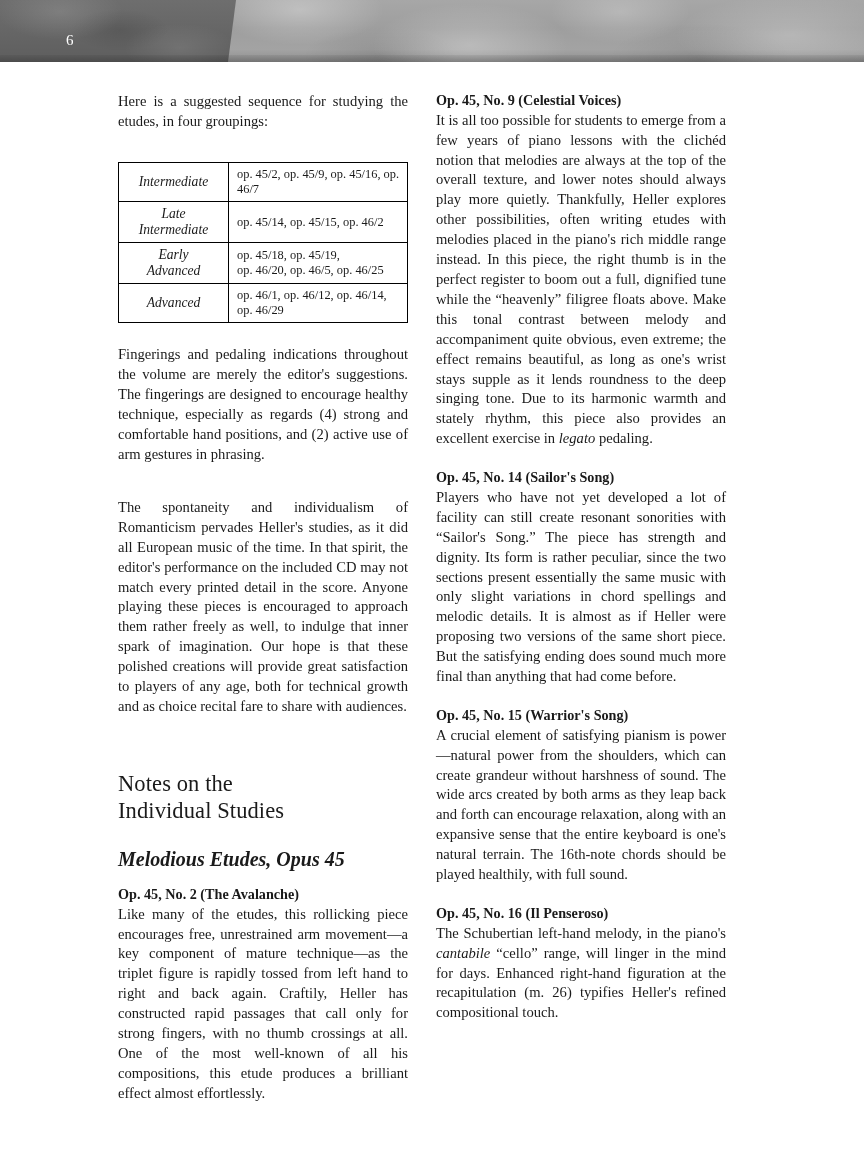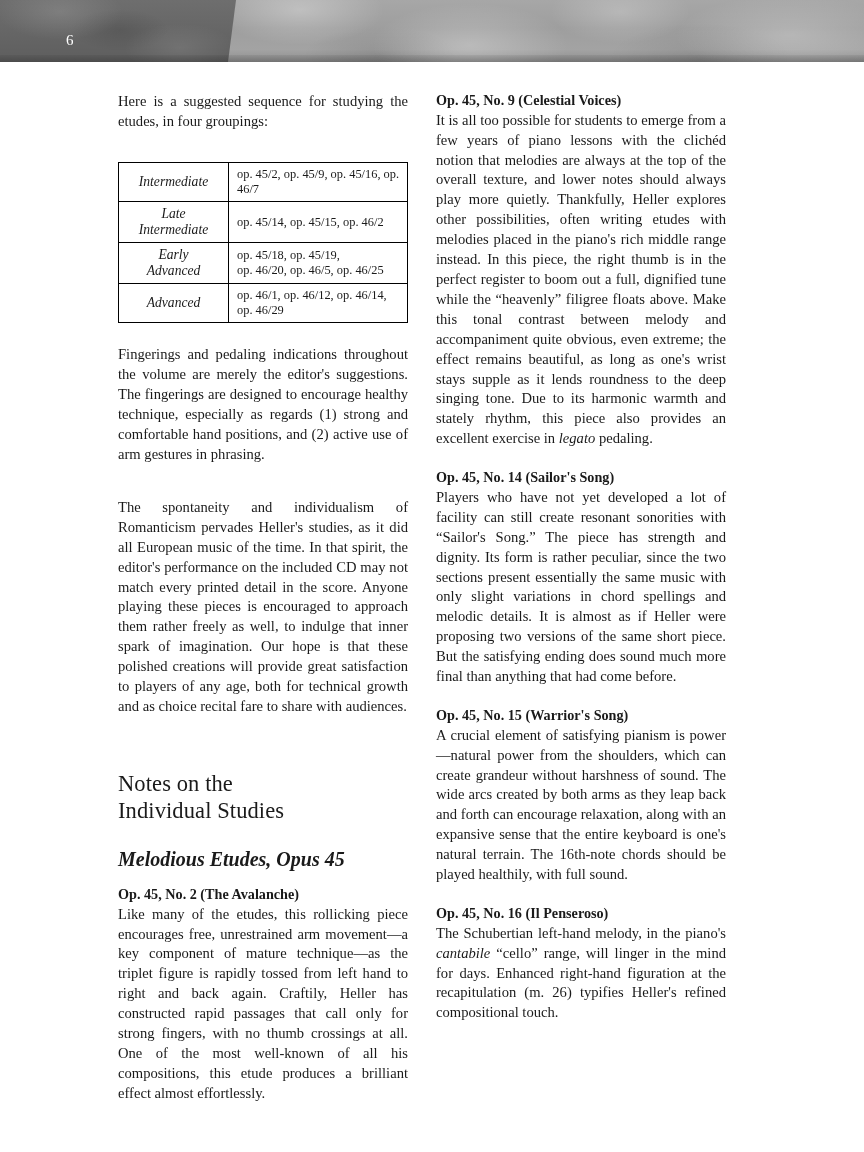--- a/index.html
+++ b/index.html
@@ -183,21 +183,21 @@
         </tr>
         <tr>
           <td class="level">Advanced</td>
           <td class="items">op. 46/1, op. 46/12, op. 46/14, op. 46/29</td>
         </tr>
       </tbody>
     </table>
 
     <div class="spacer-lg"></div>
 
-    <p class="body">Fingerings and pedaling indications throughout the volume are merely the editor's suggestions. The fingerings are designed to encourage healthy technique, especially as regards (1) strong and comfortable hand positions, and (2) active use of arm gestures in phrasing.</p>
+    <p class="body">Fingerings and pedaling indications throughout the volume are merely the editor's suggestions. The fingerings are designed to encourage healthy technique, especially as regards (4) strong and comfortable hand positions, and (2) active use of arm gestures in phrasing.</p>
 
     <div class="spacer-md"></div>
 
     <p class="body">The spontaneity and individualism of Romanticism pervades Heller's studies, as it did all European music of the time. In that spirit, the editor's performance on the included CD may not match every printed detail in the score. Anyone playing these pieces is encouraged to approach them rather freely as well, to indulge that inner spark of imagination. Our hope is that these polished creations will provide great satisfaction to players of any age, both for technical growth and as choice recital fare to share with audiences.</p>
 
     <div style="height:36px"></div>
 
     <h1 class="section-title">
       <span>Notes on the</span><br>
       <span>Individual Studies</span>

